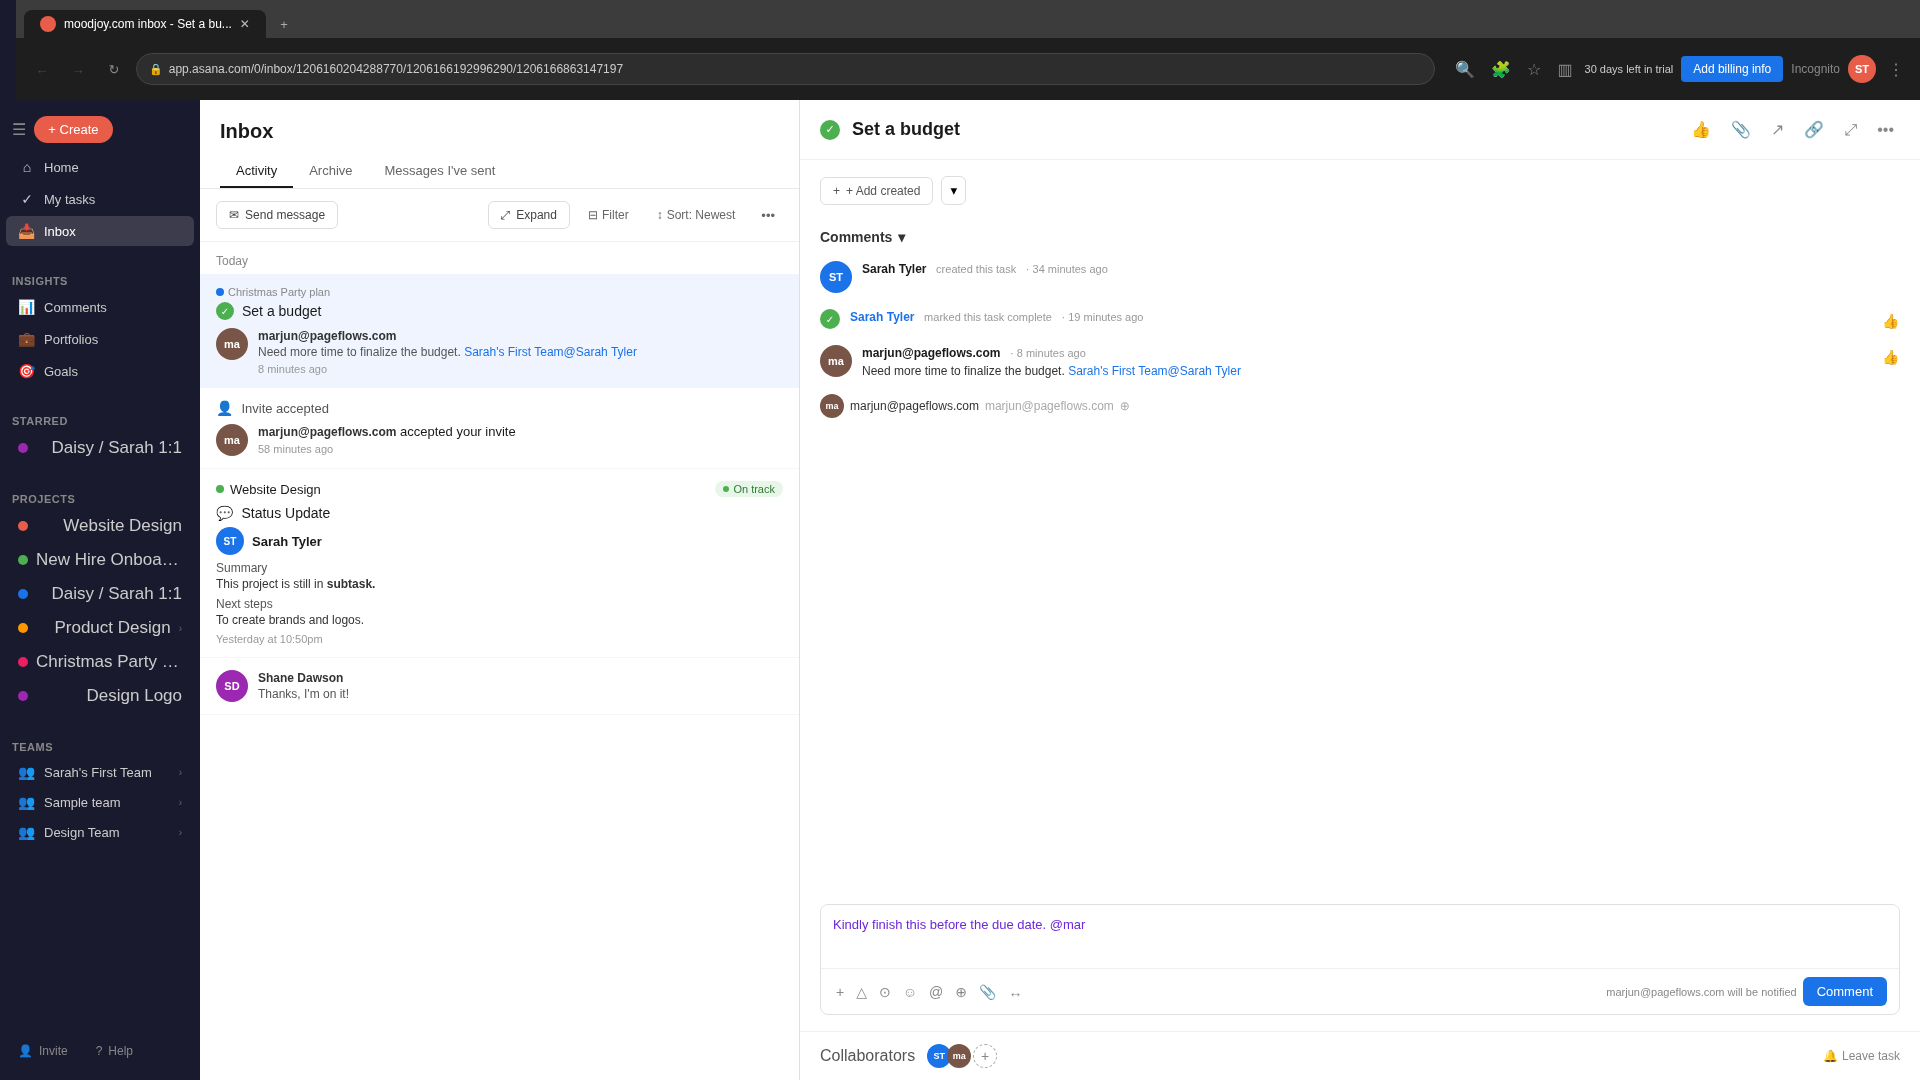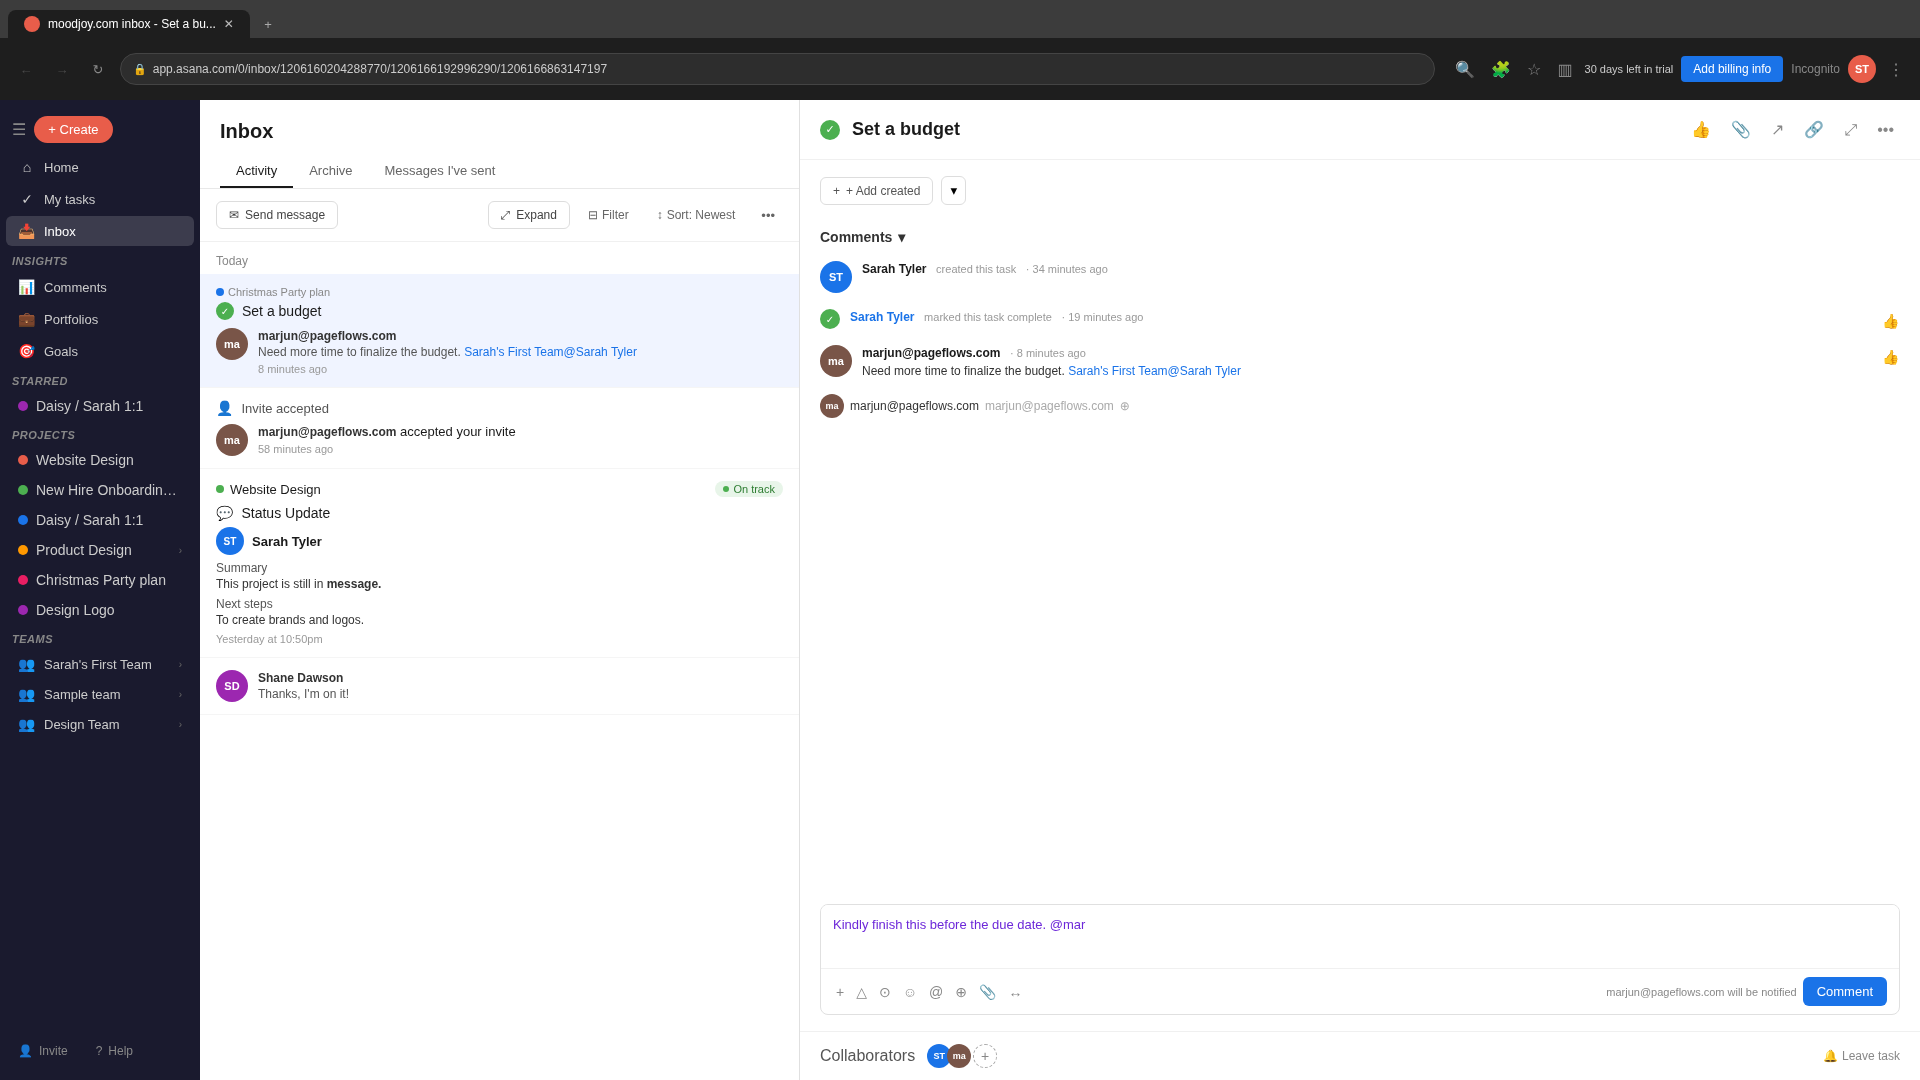--- a/index.html
+++ b/index.html
@@ -1,19 +1,19 @@
 <!DOCTYPE html>
 <html><head>
   <meta charset="utf-8">
   <style>
     * { box-sizing: border-box; margin: 0; padding: 0; }
     body { font-family: -apple-system, BlinkMacSystemFont, 'Segoe UI', sans-serif; background: #1a1a2e; color: #1a1a1a; font-size: 13px; overflow: hidden; }
 
     
-    .browser-chrome { background: #2d2d2d; height: 100px; display: flex; flex-direction: column; }
+    .browser-chrome { background: #2d2d2d; height: 100px; display: flex; flex-direction: column; margin-left: 16px; }
     .browser-tabs { background: #3c3c3c; height: 38px; display: flex; align-items: flex-end; padding: 0 8px; gap: 4px; }
     .browser-tab { background: #2d2d2d; border-radius: 8px 8px 0 0; padding: 6px 16px; display: flex; align-items: center; gap: 8px; font-size: 12px; color: #ccc; min-width: 200px; }
     .browser-tab.active { background: #1e1e1e; color: #fff; }
     .browser-tab-favicon { width: 16px; height: 16px; background: #e85d4a; border-radius: 50%; flex-shrink: 0; }
     .browser-tab-close { margin-left: auto; cursor: pointer; opacity: 0.7; }
     .browser-tab-new { width: 28px; height: 28px; display: flex; align-items: center; justify-content: center; color: #aaa; cursor: pointer; border-radius: 50%; }
     .browser-nav { background: #1e1e1e; height: 62px; display: flex; align-items: center; padding: 0 12px; gap: 8px; }
     .nav-btn { width: 28px; height: 28px; display: flex; align-items: center; justify-content: center; color: #888; cursor: pointer; border-radius: 50%; }
     .nav-btn.disabled { opacity: 0.4; cursor: default; }
     .address-bar { flex: 1; background: #2d2d2d; border: 1px solid #444; border-radius: 20px; height: 32px; display: flex; align-items: center; padding: 0 12px; color: #ccc; font-size: 12px; cursor: text; }
@@ -29,24 +29,24 @@
     .app { display: flex; height: calc(1080px - 100px); }
 
     
     .sidebar { width: 200px; background: #1a1a2e; display: flex; flex-direction: column; padding: 8px 0; overflow-y: auto; flex-shrink: 0; }
     .sidebar-top { padding: 8px 12px; display: flex; align-items: center; gap: 8px; }
     .hamburger-btn { color: #888; cursor: pointer; font-size: 16px; }
     .create-btn { background: #e85d4a; color: white; border: none; border-radius: 20px; padding: 6px 14px; font-size: 13px; cursor: pointer; display: flex; align-items: center; gap: 6px; font-weight: 500; }
     .sidebar-nav-item { display: flex; align-items: center; gap: 8px; padding: 7px 12px; color: #ccc; cursor: pointer; border-radius: 6px; margin: 1px 6px; }
     .sidebar-nav-item.active { background: rgba(255,255,255,0.15); color: #fff; }
     .sidebar-nav-icon { font-size: 14px; width: 18px; text-align: center; }
-    .sidebar-section-title { padding: 8px 12px 4px; color: #888; font-size: 11px; font-weight: 600; text-transform: uppercase; letter-spacing: 0.5px; font-style: italic; }
+    .sidebar-section-title { padding: 28px 12px 4px; color: #888; font-size: 11px; font-weight: 600; text-transform: uppercase; letter-spacing: 0.5px; }
     .sidebar-project-item { display: flex; align-items: center; gap: 8px; padding: 6px 12px; color: #ccc; cursor: pointer; border-radius: 6px; margin: 1px 6px; }
     .project-dot { width: 10px; height: 10px; border-radius: 50%; flex-shrink: 0; }
-    .sidebar-project-label { flex: 1; font-size: 14px; overflow: hidden; text-overflow: ellipsis; white-space: nowrap; }
+    .sidebar-project-label { flex: 1; font-size: 17px; overflow: hidden; text-overflow: ellipsis; white-space: nowrap; text-align: right; }
     .sidebar-project-arrow { color: #666; font-size: 10px; }
     .sidebar-bottom { margin-top: auto; padding: 8px; display: flex; gap: 8px; }
     .bottom-btn { display: flex; align-items: center; gap: 6px; padding: 6px 10px; color: #888; cursor: pointer; font-size: 12px; border-radius: 6px; }
     .team-item { display: flex; align-items: center; gap: 8px; padding: 6px 12px; color: #ccc; cursor: pointer; border-radius: 6px; margin: 1px 6px; }
     .team-arrow { color: #666; font-size: 10px; margin-left: auto; }
 
     
     .main { flex: 1; display: flex; background: #f5f5f5; overflow: hidden; }
 
     
@@ -354,21 +354,21 @@
           <div class="status-task-title">
             <span>💬</span>
             <span>Status Update</span>
           </div>
           <div class="status-user">
             <div class="activity-avatar" style="background:#1a73e8; width:28px; height:28px; font-size:10px;">ST</div>
             <span class="status-user-name">Sarah Tyler</span>
           </div>
           <div class="status-body">
             <div class="status-label">Summary</div>
-            <div class="status-value">This project is still in <strong>message.</strong></div>
+            <div class="status-value">This project is still in <strong>subtask.</strong></div>
             <div class="status-label" style="margin-top:6px;">Next steps</div>
             <div class="status-value">To create brands and logos.</div>
           </div>
           <div class="status-timestamp">Yesterday at 10:50pm</div>
         </div>
 
         <div class="activity-item">
           <div class="activity-content">
             <div class="activity-avatar" style="background:#9c27b0;">SD</div>
             <div class="activity-text">

